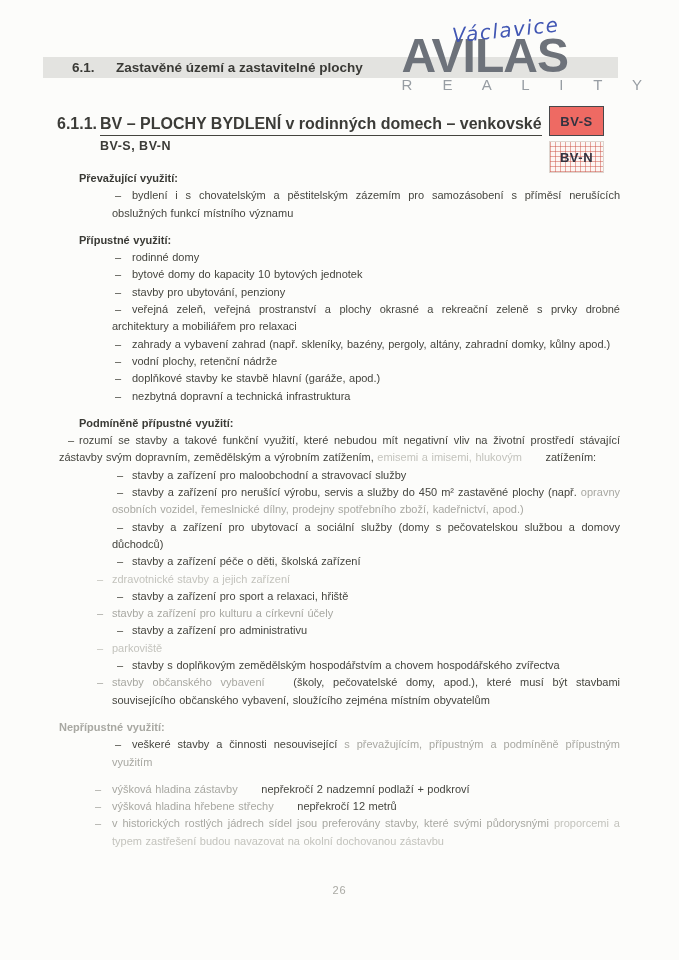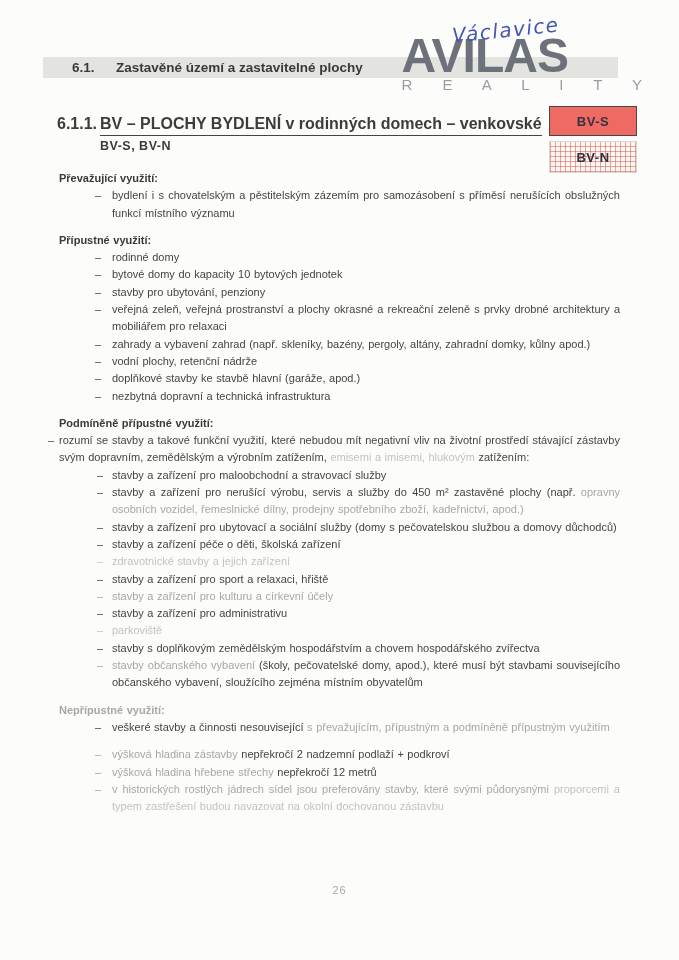--- a/index.html
+++ b/index.html
@@ -41,21 +41,21 @@
   }
   .h1num{display:inline-block;margin-left:29px;width:44px;}
   
   .h2{position:absolute;left:57px;top:115px;font-size:16px;font-weight:bold;color:#3c3c38;z-index:2;white-space:nowrap;}
   .h2num{display:inline-block;width:43px;}
   .h2title{display:inline-block;border-bottom:1.5px solid #45453f;padding-bottom:2px;}
   .h2codes{position:absolute;left:100px;top:139px;font-size:12.5px;font-weight:bold;color:#3c3c38;letter-spacing:0.5px;}
   
   .legend{position:absolute;left:549px;top:106px;width:69px;z-index:3;}
   .swatch{
-    width:88px;height:30px;margin-bottom:5px;
+    width:55px;height:30px;margin-bottom:5px;
     display:flex;align-items:center;justify-content:center;
     font-size:13px;font-weight:bold;color:#333340;letter-spacing:0.5px;
     box-sizing:border-box;
   }
   .swatch.solid{border:1.5px solid #47474a;}
   .swatch.hatched{
     height:32px;
     border:1px solid #ddd5cf;
     background-color:#fdf6f3;
     background-image:
@@ -69,21 +69,21 @@
     color:#44443f;
   }
   .section{margin-bottom:10px;}
   .sec-heading{font-weight:bold;color:#3a3a35;}
   .item{position:relative;text-align:justify;}
   .item .bullet{position:absolute;left:36px;top:0;}
   .item.lvl1 .itext, .item.lvl2 .itext{display:block;margin-left:53px;}
   .item.lvl2 .bullet{left:38px;}
   .item.lvl0 .bullet{left:-11px;}
   .item.lvl0 .itext{display:block;margin-left:0;}
-  .tone-normal{color:#45453f;}
+  .tone-normal{color:#45453f;margin-left:20px;}
   .tone-semi{color:#a8a8a2;}
   .tone-faded{color:#c3c3bd;}
   .sec-heading .tone-normal{color:#3a3a35;}
   
   .pagenum{
     position:absolute;left:0;top:884px;width:679px;text-align:center;
     font-size:11px;color:#a9a9a3;letter-spacing:1px;
   }
 </style>
 </head>

